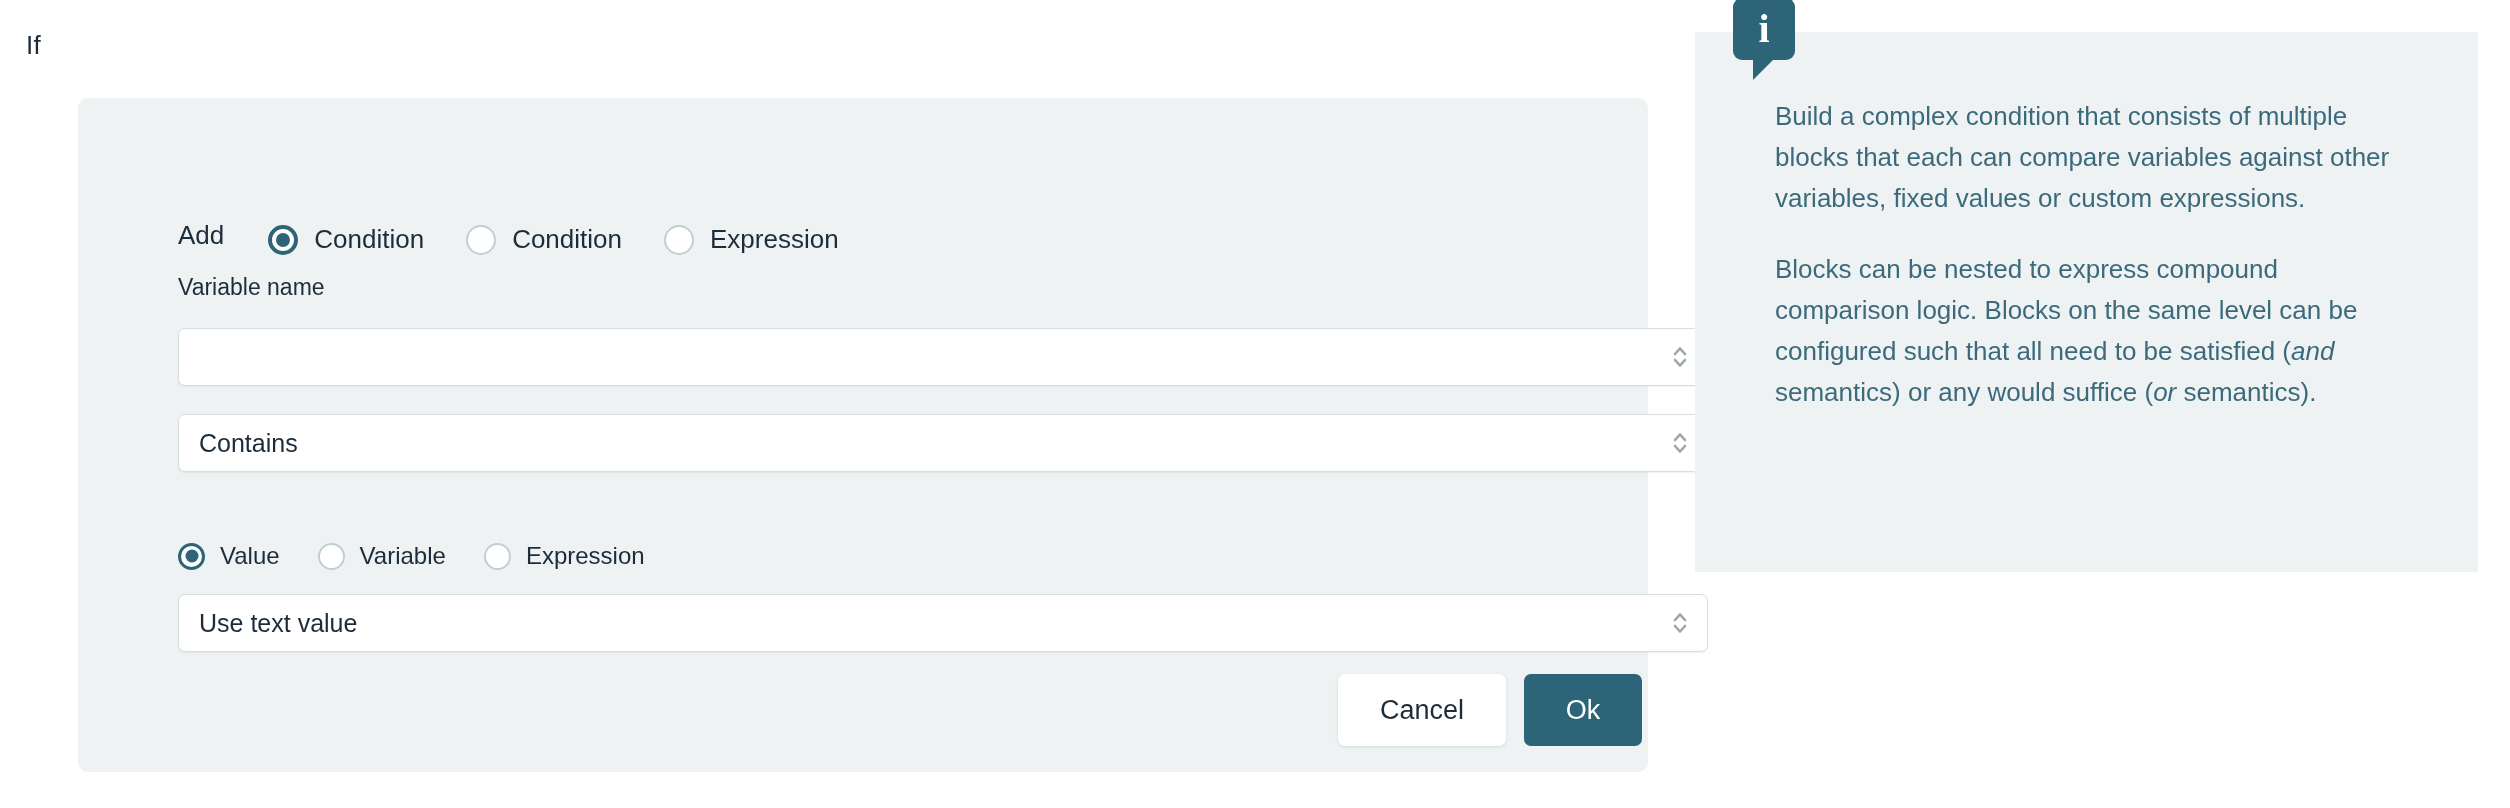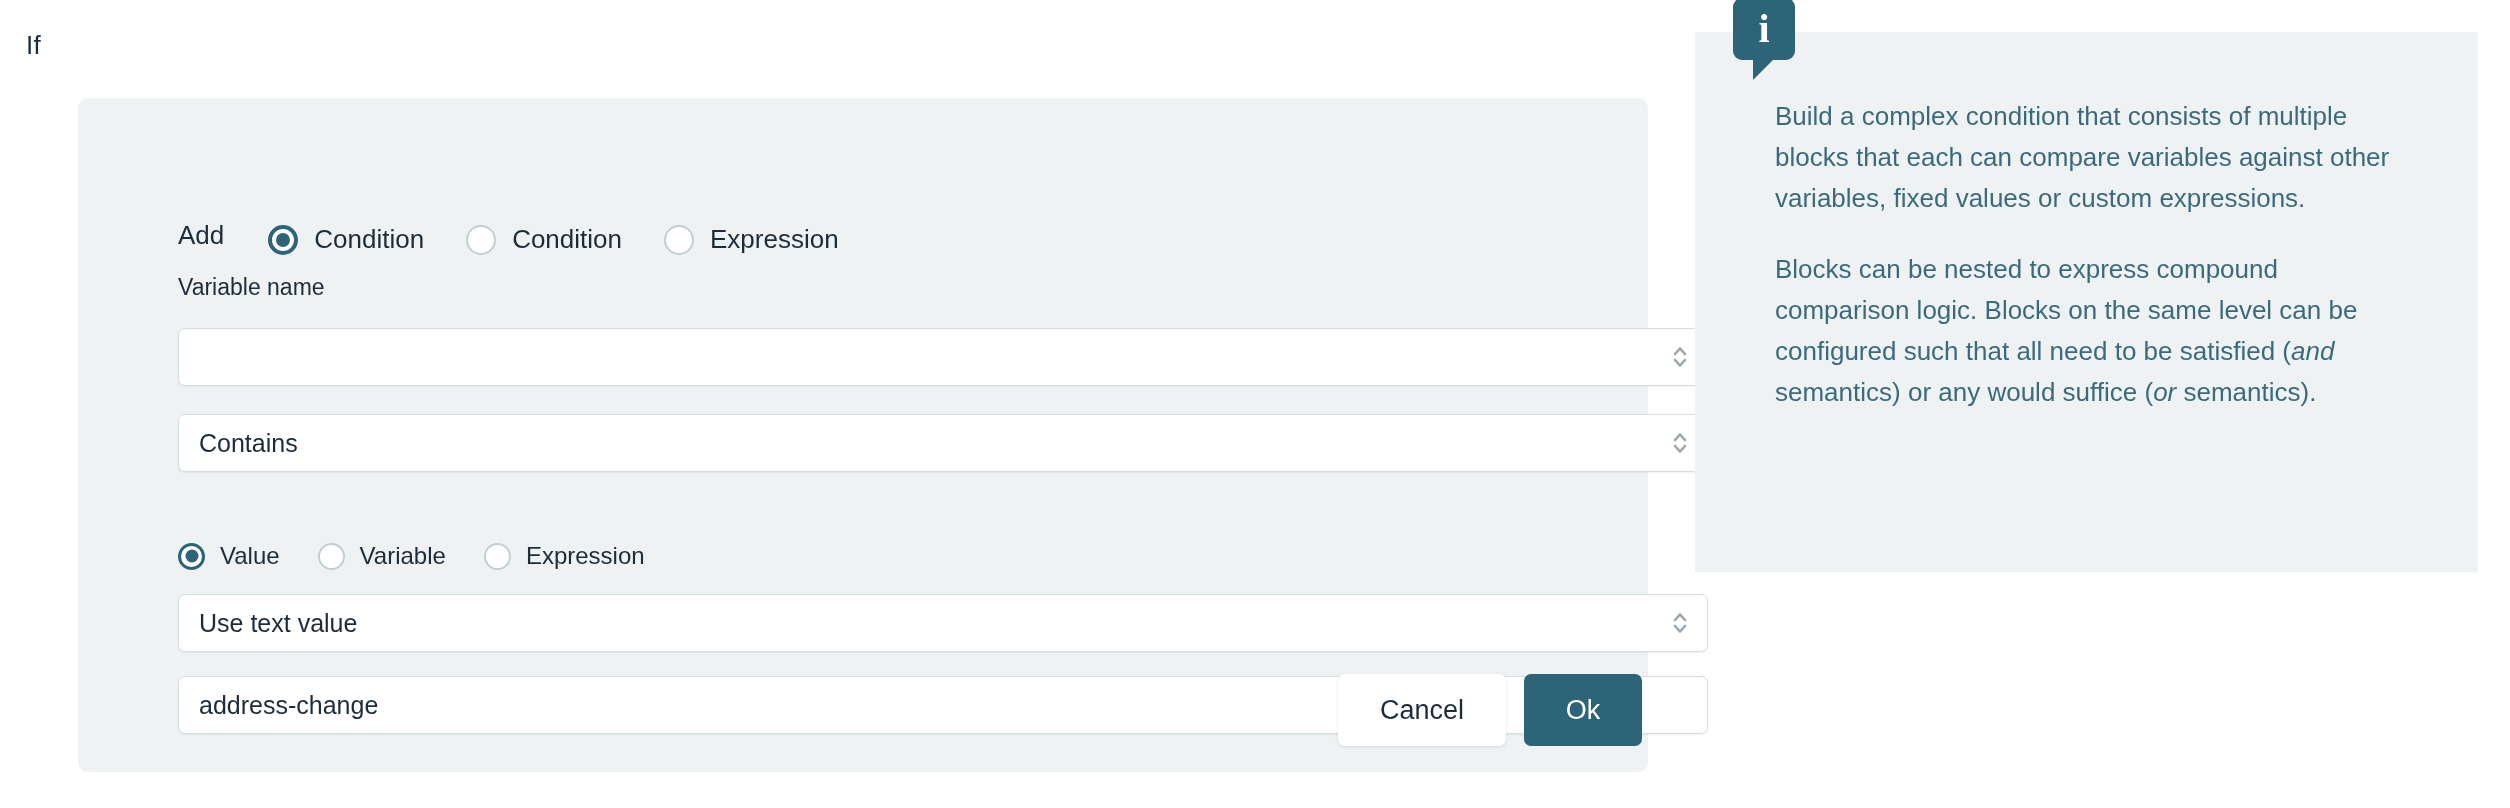--- a/index.html
+++ b/index.html
@@ -276,23 +276,20 @@
     <div class="ctl" id="sel-valuemode">
       <span class="val">Use text value</span>
       <span class="chev">
         <svg width="18" height="30" viewBox="0 0 18 30" aria-hidden="true">
           <path d="M4 12 L9 6.5 L14 12" fill="none" stroke="#9aa6ad" stroke-width="2.6" stroke-linecap="round" stroke-linejoin="round"></path>
           <path d="M4 18 L9 23.5 L14 18" fill="none" stroke="#9aa6ad" stroke-width="2.6" stroke-linecap="round" stroke-linejoin="round"></path>
         </svg>
       </span>
     </div>
 
-    <div class="ctl" id="inp-value">
-      <span class="val">address-change</span>
-    </div>
 
     <div class="btn-row">
       <button class="btn btn-cancel">Cancel</button>
       <button class="btn btn-ok">Ok</button>
     </div>
   </div>
 
   <div class="info-panel"></div>
 
   <div class="info-icon">

